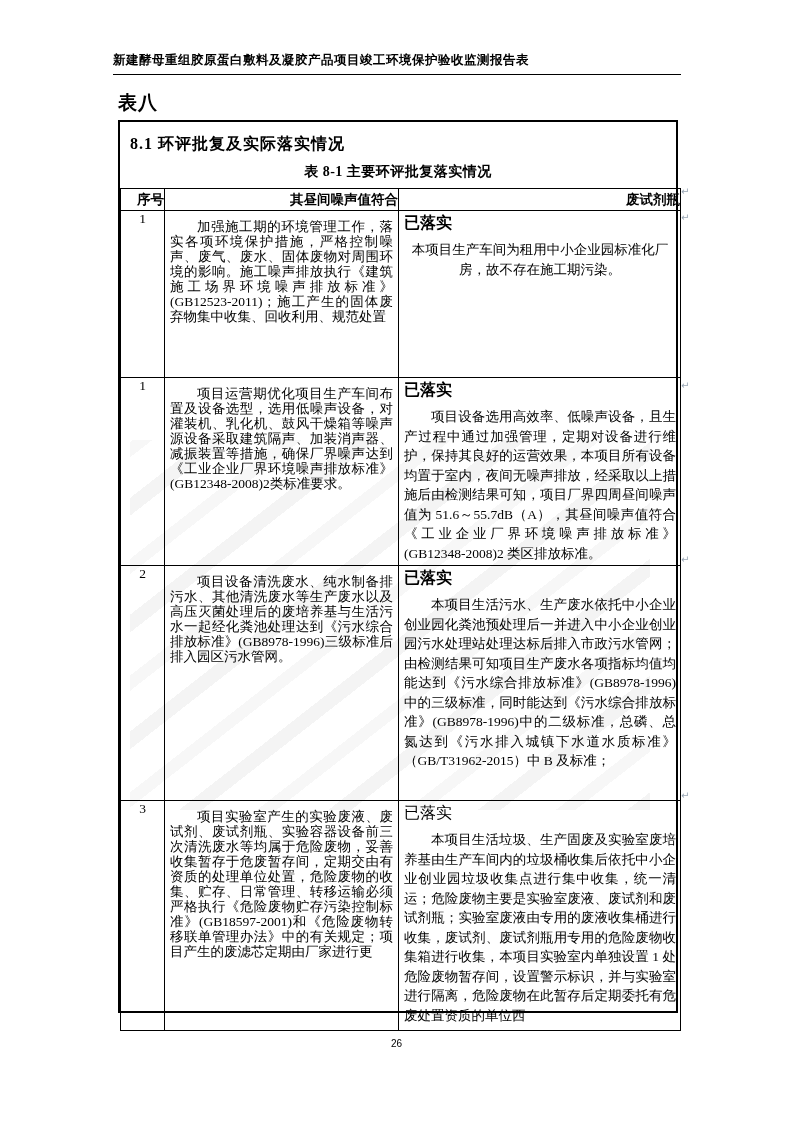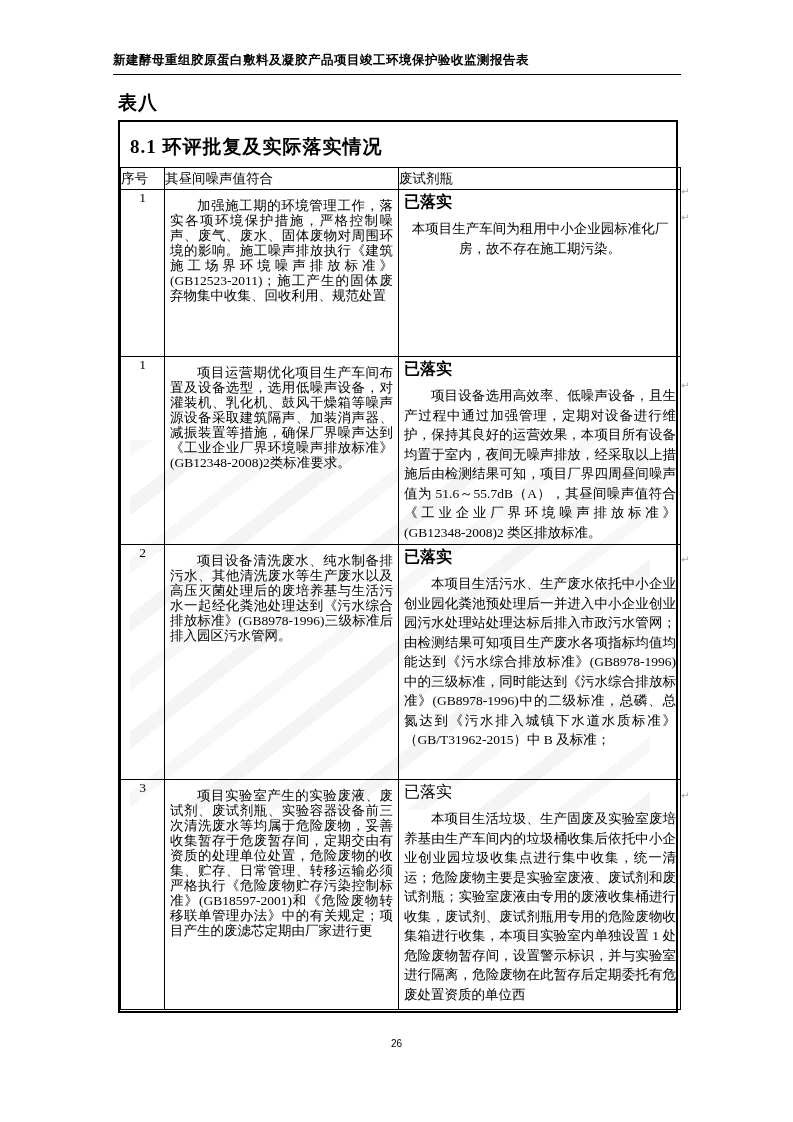--- a/index.html
+++ b/index.html
@@ -37,39 +37,39 @@
       rgba(0,0,0,0.045) 0 14px,
       rgba(0,0,0,0) 14px 46px,
       rgba(0,0,0,0.03) 46px 58px,
       rgba(0,0,0,0) 58px 92px
     );
     pointer-events: none;
     z-index: 0;
   }
   .section-title {
     padding: 12px 0 0 10px;
-    font-size: 19px; font-weight: bold; letter-spacing: 1px;
+    font-size: 16px; font-weight: bold; letter-spacing: 1px;
   }
   .caption {
     margin-top: 8px;
     text-align: center; font-size: 14px; font-weight: bold;
     letter-spacing: 0.5px;
   }
   table.main {
     border-collapse: collapse; table-layout: fixed;
     width: 100%; margin-top: 7px;
     position: relative; z-index: 1;
   }
   table.main th, table.main td {
     border: 1.5px solid #000;
     vertical-align: top;
     font-size: 13.5px;
   }
   table.main th {
-    font-weight: normal; text-align: left;
+    font-weight: bold; text-align: right;
     height: 22px; vertical-align: middle; font-size: 13.5px;
   }
   col.c-no  { width: 44px; }
   col.c-req { width: 234px; }
   col.c-imp { width: 282px; }
   td.no-cell {
     text-align: center; vertical-align: middle; font-size: 13px;
   }
   .req-text {
     padding: 8px 5px 4px 5px;
@@ -110,20 +110,21 @@
 
 <div class="doc-header">新建酵母重组胶原蛋白敷料及凝胶产品项目竣工环境保护验收监测报告表</div>
 <div class="doc-header-rule"></div>
 
 <div class="table-label">表八</div>
 
 <div class="watermark"></div>
 
 <div class="outer-box">
   <div class="section-title">8.1  环评批复及实际落实情况</div>
+  <div class="caption">表 8-1  主要环评批复落实情况</div>
 
   <table class="main">
     <colgroup>
         <col class="c-no">
         <col class="c-req">
         <col class="c-imp">
       </colgroup>
     <thead>
       <tr>
         <th>序号</th>

